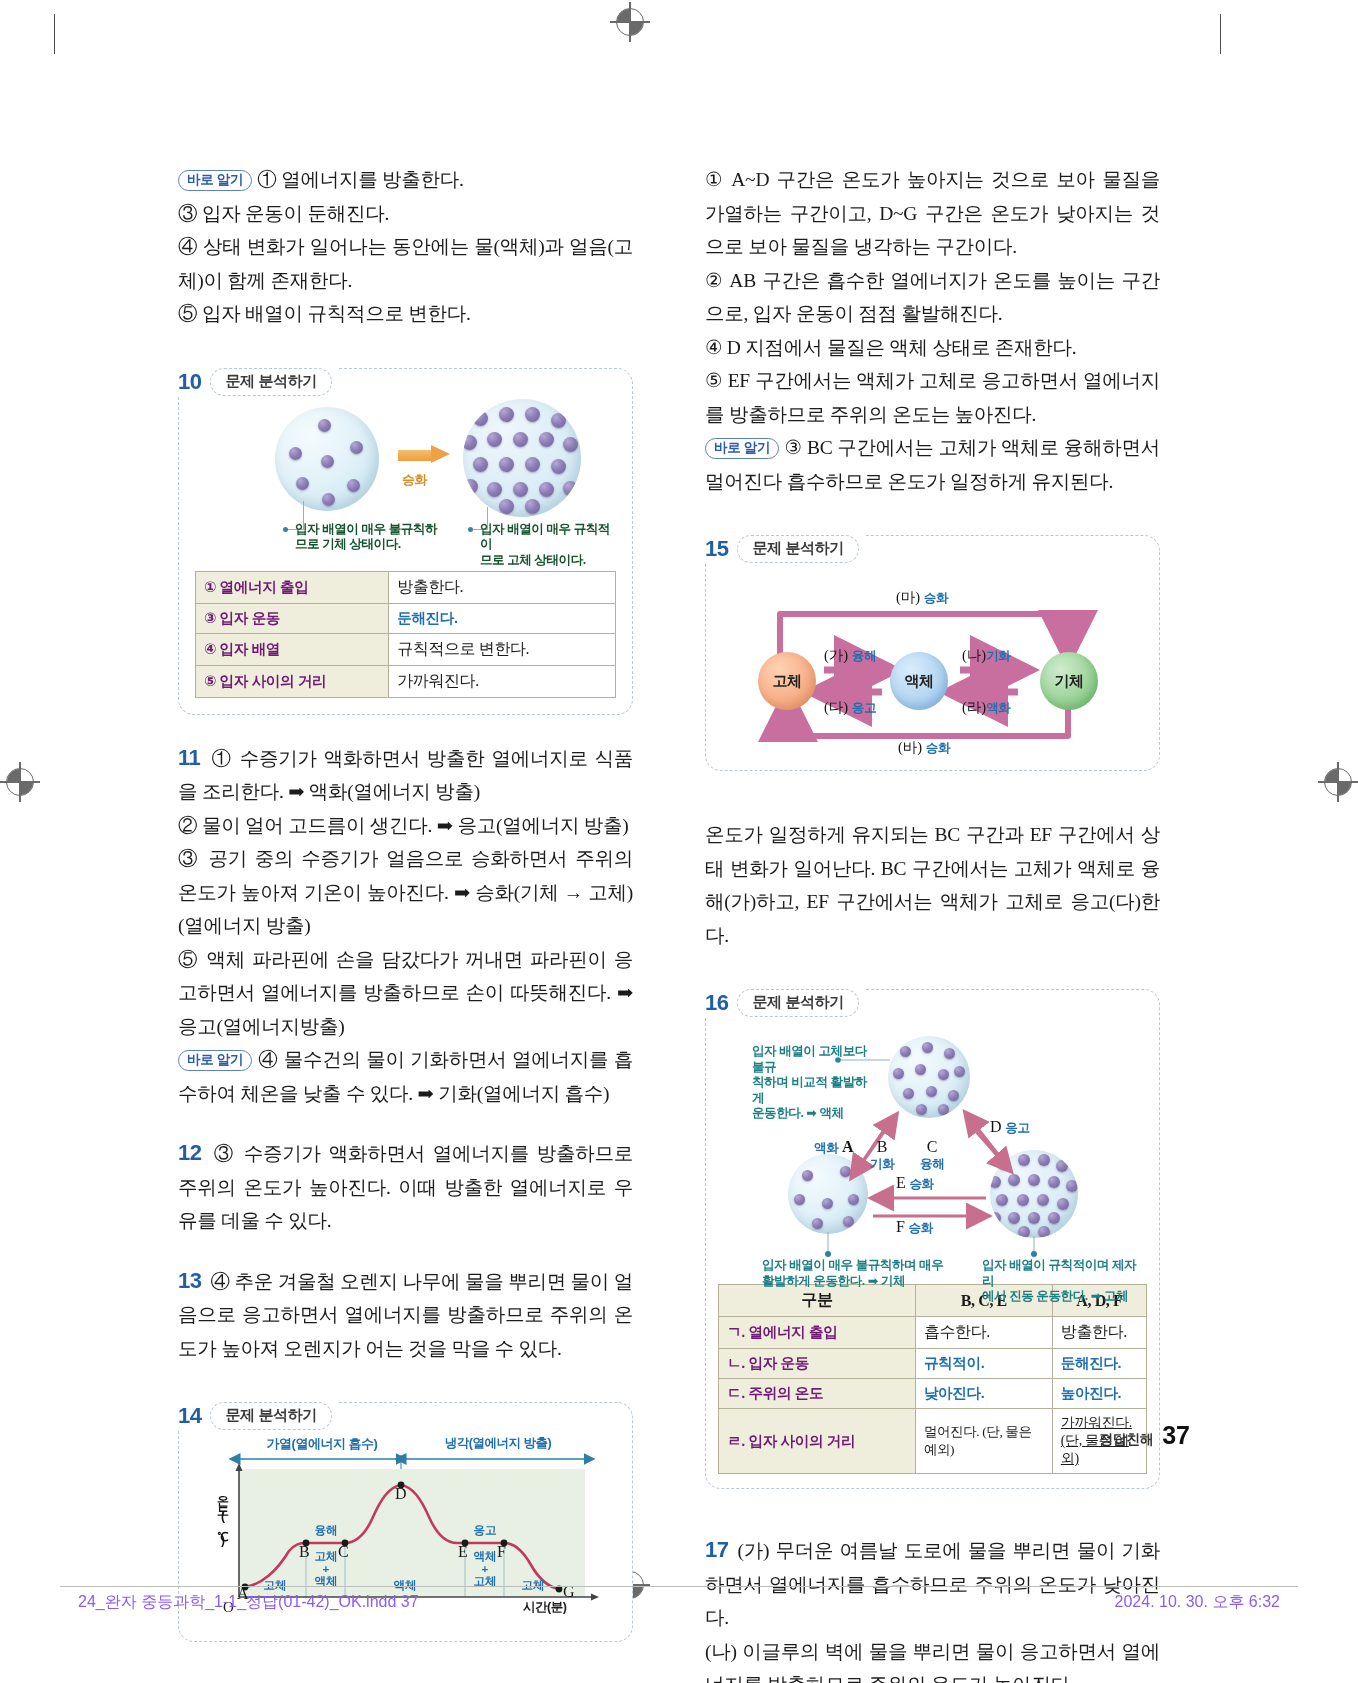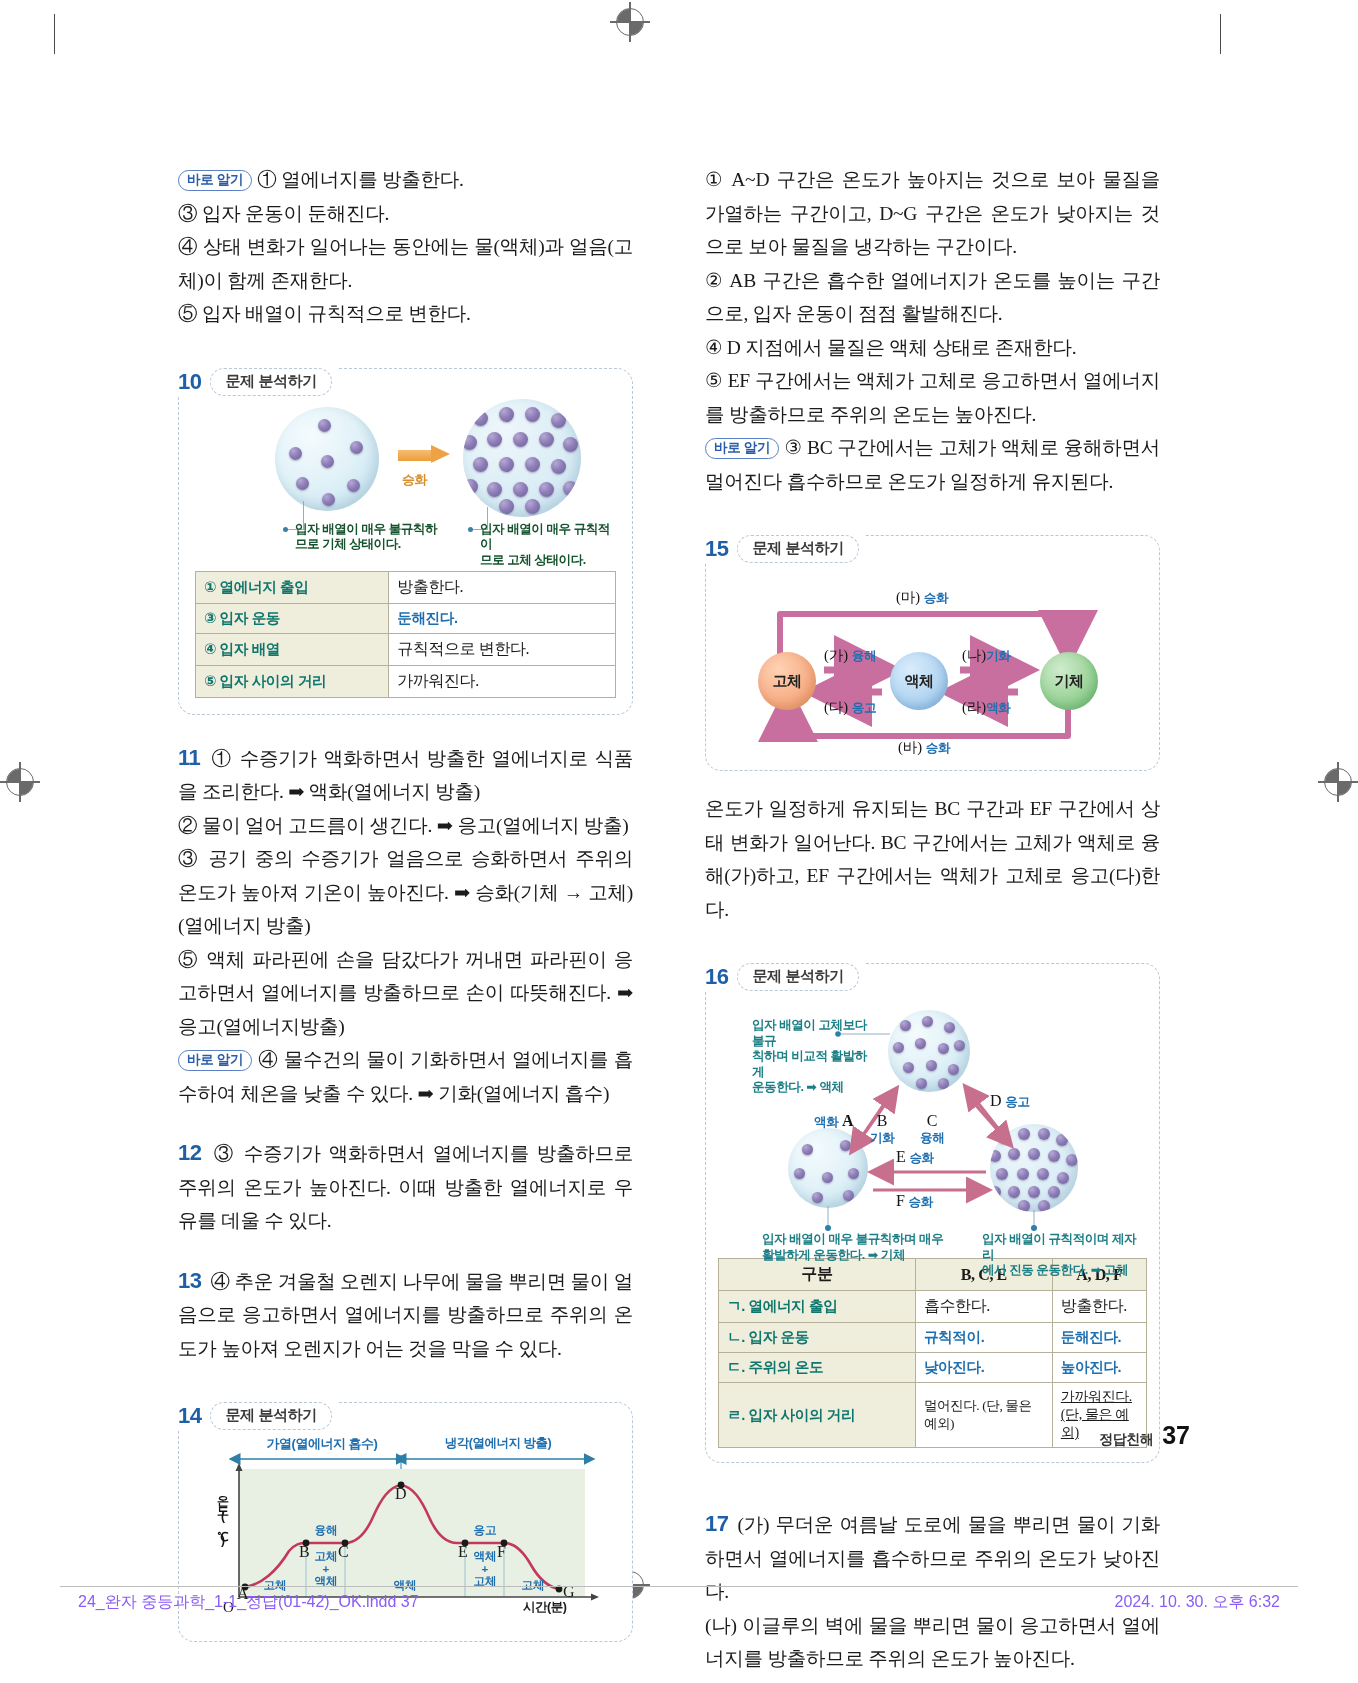--- a/index.html
+++ b/index.html
@@ -53,21 +53,21 @@
   .abox-head .lbl{border:1.5px dashed #b9c7d6;border-radius:14px;
     font-family:"Liberation Sans","DejaVu Sans",sans-serif;font-weight:bold;
     font-size:15px;color:#3b3b3b;padding:3px 14px 4px;background:#fff;
     letter-spacing:-0.4px;}
 
   
   table.dt{width:100%;border-collapse:collapse;
     font-family:"Liberation Sans","DejaVu Sans",sans-serif;}
   table.dt td,table.dt th{border:1px solid #b5b09a;padding:5px 8px;
     font-size:14.6px;letter-spacing:-0.4px;}
-  table.dt .lab{background:#efeddc;font-weight:bold;color:#0f766e;width:46%;}
+  table.dt .lab{background:#efeddc;font-weight:bold;color:#701a75;width:46%;}
   table.dt .val{background:#fff;font-family:"Liberation Serif",serif;
     font-size:16px;}
   table.dt .val.blue{color:#1f6fb0;font-family:"Liberation Sans",sans-serif;
     font-size:14.6px;font-weight:bold;}
   table.dt th{background:#efeddc;font-weight:bold;text-align:center;
     font-family:"Liberation Serif",serif;font-size:16px;}
 
   .cap{font-family:"Liberation Sans","DejaVu Sans",sans-serif;
     font-size:12.6px;color:#14532d;font-weight:bold;line-height:15.5px;
     letter-spacing:-0.5px;}
@@ -430,21 +430,21 @@
           <div class="lbl-p" style="left:178px;top:166px;">
             <span>(바)</span>
             <b>승화</b>
           </div>
         </div>
       </div>
     </div>
 
     <div class="gap-s"></div>
 
-    <p class="t" style="margin-top:5px;">온도가 일정하게 유지되는 BC 구간과 EF 구간에서 상태 변화가 일어난다. BC 구간에서는 고체가 액체로 융해(가)하고, EF 구간에서는 액체가 고체로 응고(다)한다.</p>
+    <p class="t" style="margin-top:31px;">온도가 일정하게 유지되는 BC 구간과 EF 구간에서 상태 변화가 일어난다. BC 구간에서는 고체가 액체로 융해(가)하고, EF 구간에서는 액체가 고체로 응고(다)한다.</p>
 
     <div class="gap"></div>
 
     <div class="abox">
       <div class="abox-head">
         <span class="qnum">16</span>
         <span class="lbl">문제 분석하기</span>
       </div>
       <div class="abox-body" style="padding:36px 12px 14px 12px;">
 

